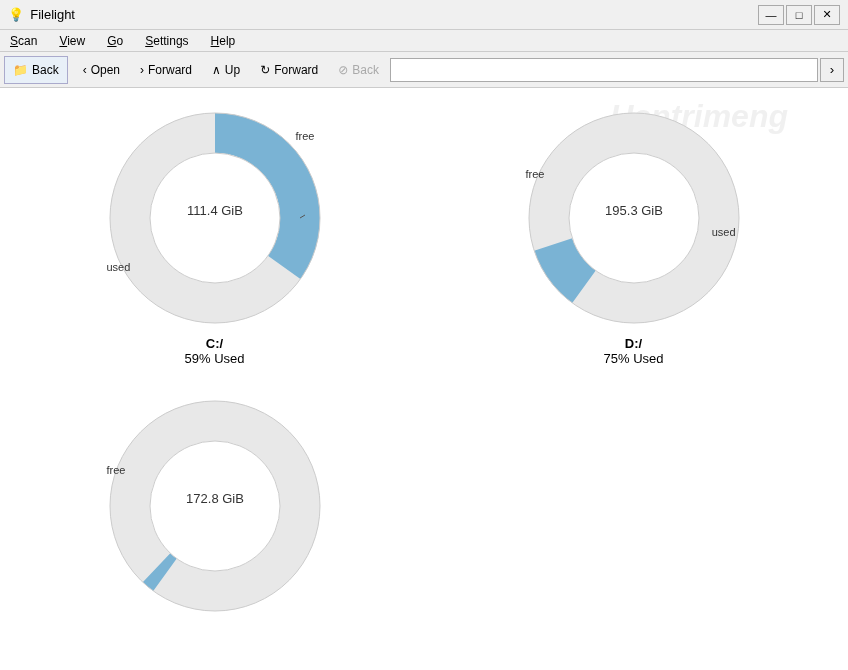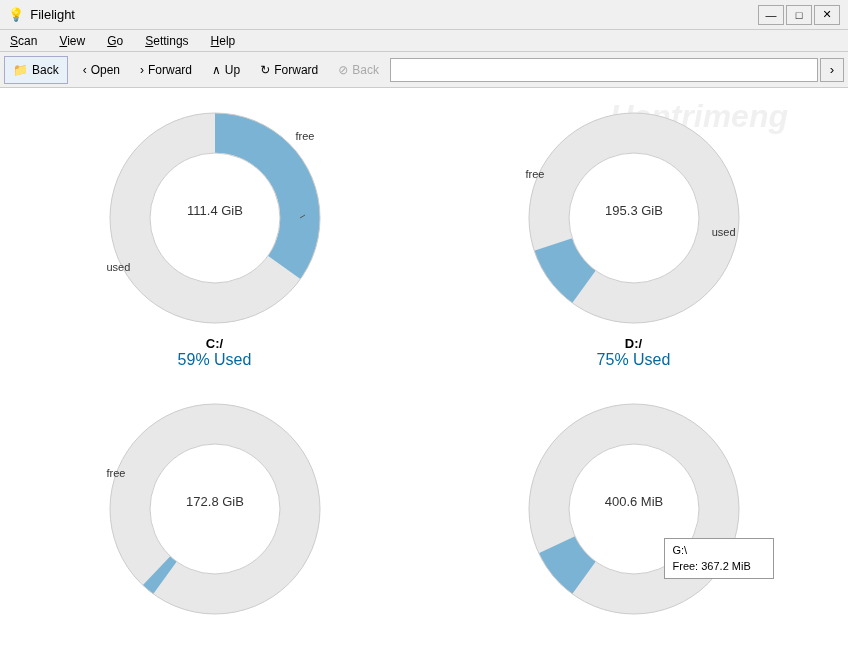--- a/index.html
+++ b/index.html
@@ -75,21 +75,21 @@
 
     .drive-cell {
       display: flex; flex-direction: column; align-items: center;
       padding: 10px; position: relative;
     }
 
     .drive-label {
       font-size: 13px; font-weight: bold; margin-top: 8px; text-align: center;
     }
     .drive-percent {
-      font-size: 16px; color: #0369a1; text-align: center;
+      font-size: 13px; color: #000000; text-align: center;
     }
 
     
     .chart-container { position: relative; width: 220px; height: 220px; }
     .chart-container svg { width: 220px; height: 220px; }
 
     
     .tooltip-box {
       position: absolute; background: white; border: 1px solid #999;
       padding: 4px 8px; font-size: 11px; line-height: 1.4; z-index: 10;
@@ -210,35 +210,15 @@
           <circle cx="110" cy="110" r="105" fill="none" stroke="#ccc" stroke-width="1"></circle>
           <circle cx="110" cy="110" r="65" fill="none" stroke="#ccc" stroke-width="1"></circle>
           <text x="110" y="107" text-anchor="middle" font-size="13" font-family="Segoe UI, sans-serif" fill="#333">172.8 GiB</text>
         </svg>
         <div style="position:absolute; top: 68px; left: 2px; font-size:11px; color:#333;">free</div>
       </div>
       <div class="drive-label"></div>
       <div class="drive-percent"></div>
     </div>
 
-    <div class="drive-cell" style="position:relative;">
-      <div class="chart-container">
-        <svg viewBox="0 0 220 220">
-          <circle cx="110" cy="110" r="85" fill="none" stroke="#e8e8e8" stroke-width="40"></circle>
-
-          <circle cx="110" cy="110" r="85" fill="none" stroke="#7ab3d4" stroke-width="40" stroke-dasharray="43 501" stroke-dashoffset="-320" transform="rotate(-90 110 110)"></circle>
-          <circle cx="110" cy="110" r="65" fill="white"></circle>
-          <circle cx="110" cy="110" r="105" fill="none" stroke="#ccc" stroke-width="1"></circle>
-          <circle cx="110" cy="110" r="65" fill="none" stroke="#ccc" stroke-width="1"></circle>
-          <text x="110" y="107" text-anchor="middle" font-size="13" font-family="Segoe UI, sans-serif" fill="#333">400.6 MiB</text>
-        </svg>
-        
-        <div class="tooltip-box" style="position:absolute; bottom: 40px; right: -30px; min-width: 110px;">
-          <div>G:\</div>
-          <div>Free: 367.2 MiB</div>
-        </div>
-      </div>
-      <div class="drive-label"></div>
-      <div class="drive-percent"></div>
-    </div>
 
   </div>
 </div>
 
 </body></html>

